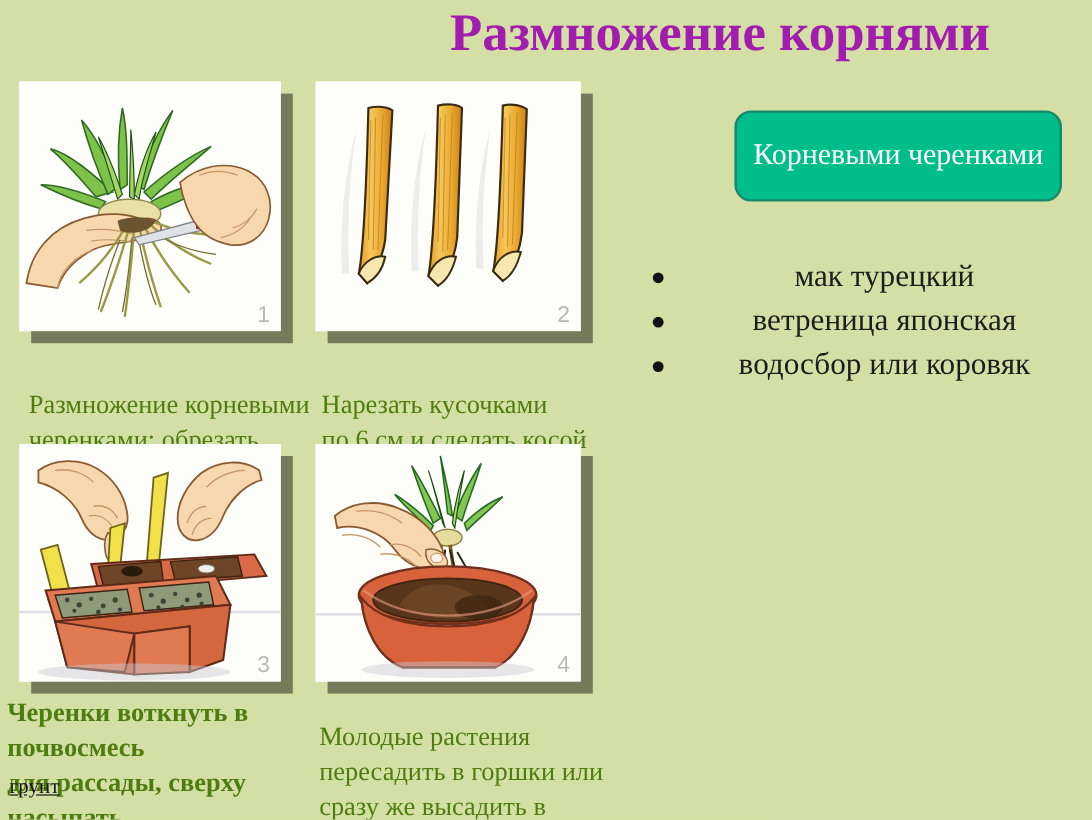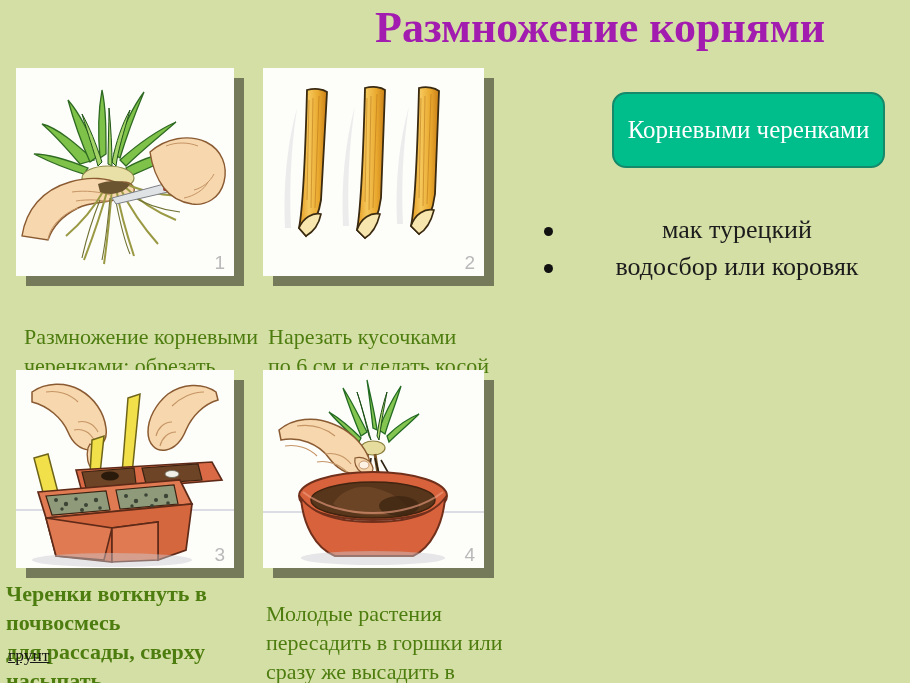--- a/index.html
+++ b/index.html
@@ -141,20 +141,23 @@
 
 <div id="slide-title">Размножение корнями</div>
 
 <div id="callout-box">
   <span>Корневыми черенками</span>
 </div>
 
 <ul id="plant-list">
   <li>
     <span>мак турецкий</span>
+  </li>
+  <li>
+    <span>ветреница японская</span>
   </li>
   <li>
     <span>водосбор или коровяк</span>
   </li>
 </ul>
 
 <div class="photo-frame" id="photo-1">
   <div class="shadow"></div>
   <div class="plate">
     <svg class="art" viewBox="0 0 218 208">

